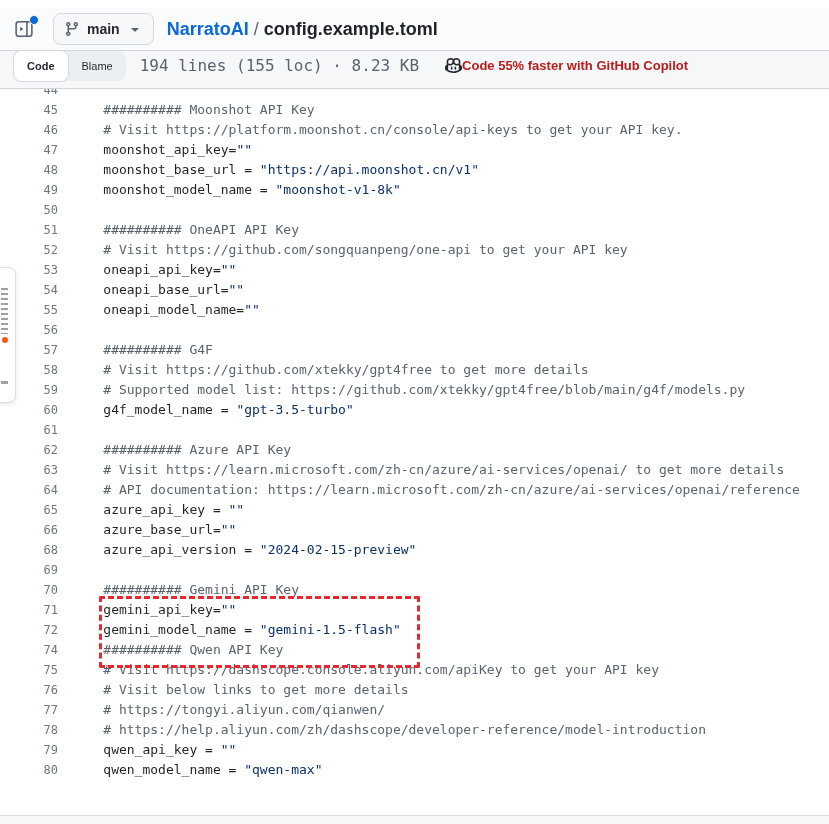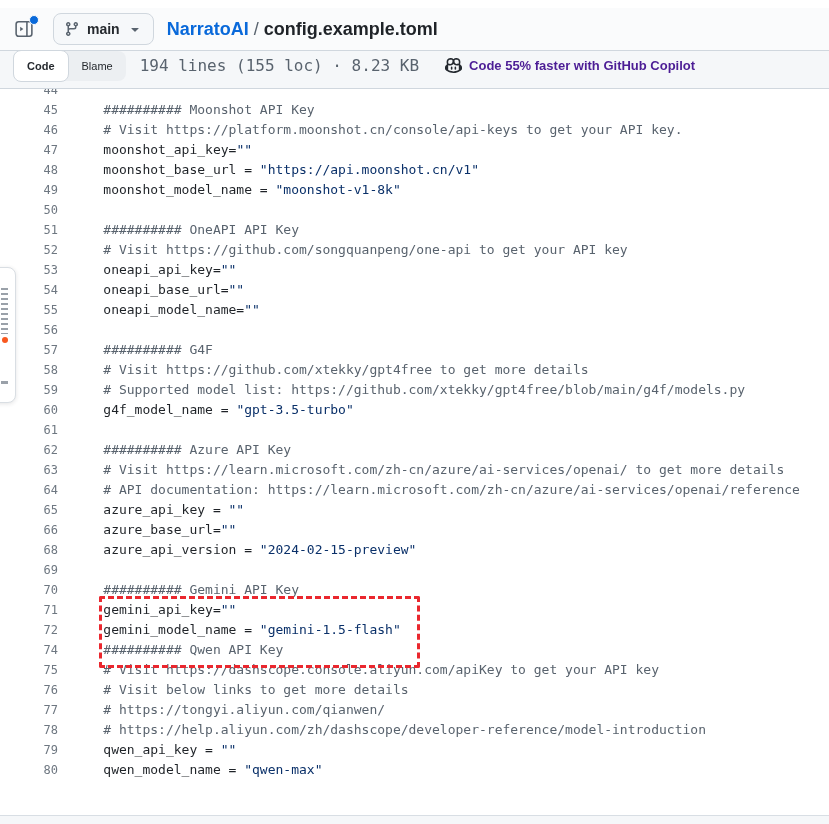--- a/index.html
+++ b/index.html
@@ -25,21 +25,21 @@
 
   
   .toolbar{position:absolute;top:43px;left:0;right:0;height:45px;background:#f5f7f9;
            border-bottom:1px solid #d0d7de;display:flex;align-items:center;z-index:20;}
   .seg{margin-left:13px;display:flex;align-items:center;background:#eceff2;border-radius:8px;height:30px;}
   .seg-item{font-size:11px;padding:0 13px;height:30px;display:flex;align-items:center;border-radius:8px;
             color:#25292e;cursor:pointer;}
   .seg-item.active{background:#ffffff;border:1px solid #d0d7de;font-weight:700;}
   .meta{margin-left:14px;font-family:"DejaVu Sans Mono","Liberation Mono",monospace;
         font-size:16px;color:#59636e;white-space:nowrap;}
-  .copilot{margin-left:26px;display:flex;align-items:center;gap:7px;color:#4c1d95;cursor:pointer;}
+  .copilot{margin-left:26px;display:flex;align-items:center;color:#b91c1c;cursor:pointer;}
   .copilot .txt{font-size:13px;font-weight:600;white-space:nowrap;}
   .copilot svg{color:#24292f;}
 
   
   .code-area{position:absolute;top:80px;left:0;right:0;z-index:1;background:#fff;}
   .code-row{display:flex;height:20px;line-height:20px;
             font-family:"DejaVu Sans Mono","Liberation Mono",monospace;font-size:13px;}
   .ln{flex:none;width:58px;text-align:right;font-size:12px;color:#6e7781;cursor:pointer;user-select:none;}
   .lc{padding-left:14px;white-space:pre;color:#1f2328;}
   .tk-p{color:#1f2328;}

